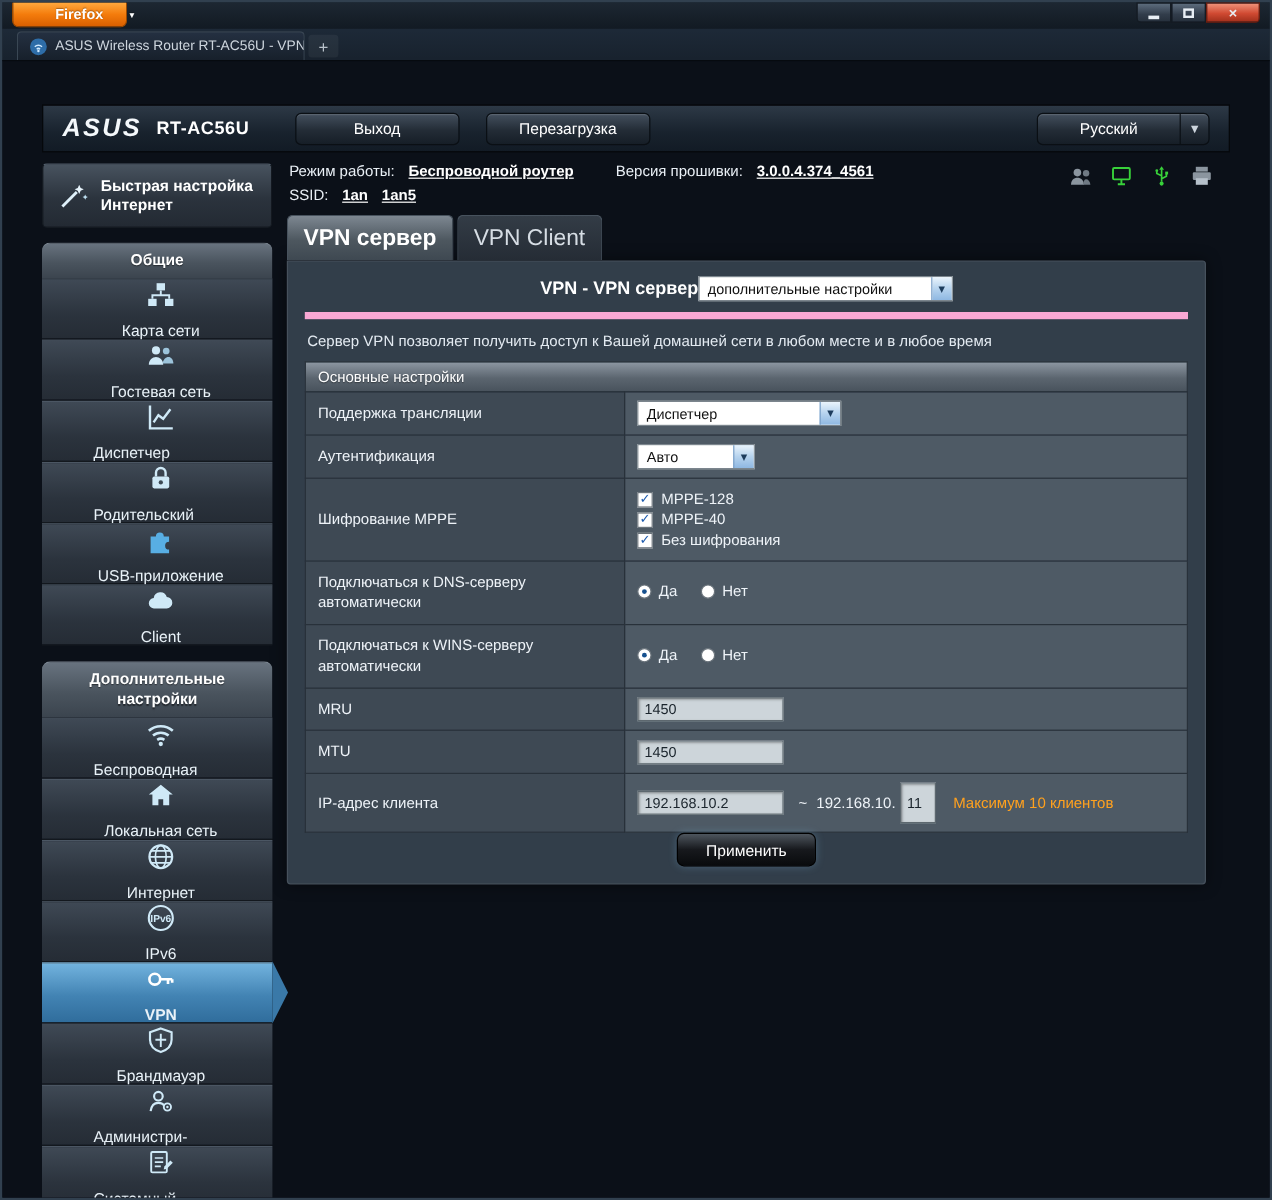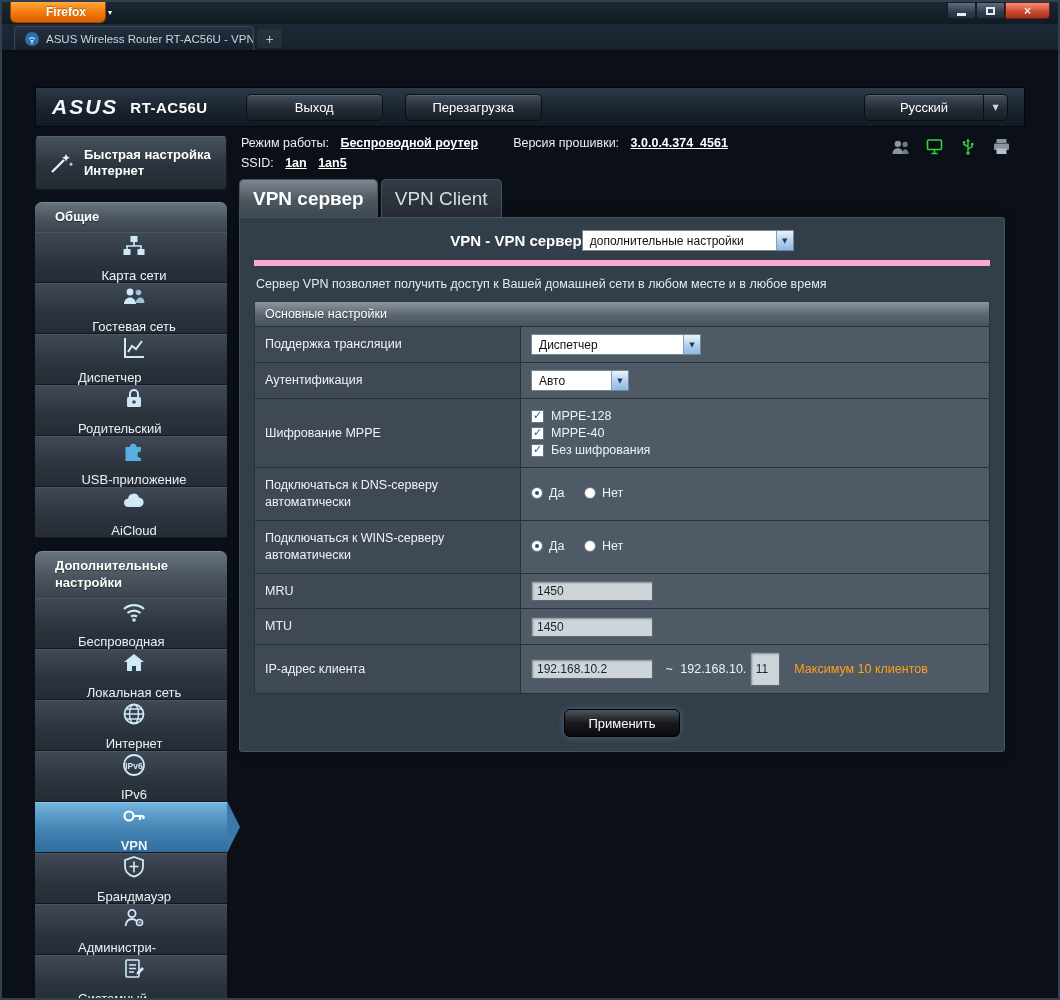--- a/index.html
+++ b/index.html
@@ -31,21 +31,21 @@
 .lang-btn{margin-left:auto;height:27px;width:144px;display:flex;align-items:center;background:linear-gradient(#434f5d,#232c36 55%,#161e27);border:1px solid #0a0f14;border-radius:5px;color:#fff;font-size:13px;cursor:pointer;box-shadow:inset 0 1px 0 rgba(255,255,255,.12);}
 .lang-btn .lbl{flex:1;text-align:center;}
 .lang-btn .arr{width:24px;align-self:stretch;display:flex;align-items:center;justify-content:center;border-left:1px solid #0a0f14;font-size:8px;color:#cdd5dd;font-family:"DejaVu Sans",sans-serif;}
 .router-body{display:flex;align-items:flex-start;}
 
 
 .sidebar{width:192px;flex:none;position:relative;z-index:3;padding-top:9px;}
 .qis{height:54px;margin-bottom:12px;display:flex;align-items:center;gap:8px;padding:0 6px 0 10px;background:linear-gradient(#48535f,#2b333d 55%,#232a33);border:1px solid #141a21;border-top-color:#535f6c;border-radius:4px;color:#fff;font-size:13px;font-weight:bold;cursor:pointer;}
 .qis .si-label{max-width:130px;line-height:1.25;}
 .side-group{margin-bottom:13px;}
-.side-header{padding:6px 20px;background:linear-gradient(#68737f,#4a545e 55%,#3b444e);border-top:1px solid #7e8994;border-radius:7px 7px 0 0;color:#fff;font-weight:bold;font-size:13px;text-shadow:0 1px 1px rgba(0,0,0,.5);line-height:1.3;}
+.side-header{padding:6px 20px;text-align:center;background:linear-gradient(#68737f,#4a545e 55%,#3b444e);border-top:1px solid #7e8994;border-radius:7px 7px 0 0;color:#fff;font-weight:bold;font-size:13px;text-shadow:0 1px 1px rgba(0,0,0,.5);line-height:1.3;}
 .side-item{position:relative;display:flex;align-items:center;gap:9px;height:51px;padding:0 4px 0 10px;background:linear-gradient(#3f4955,#2b333d 60%,#252c35);border-top:1px solid #4b5663;border-bottom:1px solid #13181e;color:#e9f2f8;font-size:13px;cursor:pointer;flex-direction:column;}
 .si-icon{width:30px;flex:none;display:flex;justify-content:center;}
 .si-label{max-width:112px;line-height:1.3;}
 .side-item.active{background:linear-gradient(#72b3de,#4283b3 55%,#306d9c);font-weight:bold;border-top-color:#8cc6ea;}
 .side-item.active::after{content:"";position:absolute;right:-13px;top:50%;transform:translateY(-50%);border-left:13px solid #3a79a8;border-top:26px solid transparent;border-bottom:26px solid transparent;}
 
 
 .main{flex:1;padding-left:12px;min-width:0;}
 .info-area{display:flex;justify-content:space-between;padding:9px 4px 0 2px;color:#e9eff5;font-size:12.5px;}
 .info-line{margin-bottom:6px;}
@@ -74,21 +74,21 @@
 .txt.w120{width:122px;}
 .txt.w30{width:30px;height:34px;}
 .check-line{display:flex;align-items:center;gap:7px;margin:3px 0;cursor:pointer;}
 .cbox{width:13px;height:13px;background:#fff;border:1px solid #6b747c;display:inline-flex;align-items:center;justify-content:center;flex:none;}
 .cbox.checked::after{content:"✓";font-size:11px;font-weight:bold;color:#1f5cae;line-height:1;margin-top:-1px;font-family:"DejaVu Sans",sans-serif;}
 .radio-line{display:inline-flex;align-items:center;gap:6px;margin-right:16px;cursor:pointer;}
 .rdot{width:12px;height:12px;border-radius:50%;background:#fff;border:1px solid #6b747c;position:relative;flex:none;}
 .rdot.sel::after{content:"";position:absolute;inset:3px;border-radius:50%;background:#17518f;}
 .tilde{margin:0 4px 0 9px;}
 .note{color:#ffa11e;margin-left:11px;font-size:12.5px;}
-.apply-wrap{display:flex;justify-content:center;margin-top:15px;align-items:flex-end;}
+.apply-wrap{display:flex;justify-content:center;align-items:flex-end;}
 .apply-btn{min-width:116px;height:28px;background:linear-gradient(#4d555d,#17191d 50%,#090b0d);border:1px solid #000;border-radius:6px;color:#fff;font-size:13px;cursor:pointer;box-shadow:0 0 7px rgba(130,190,230,.3);font-family:"Liberation Sans",sans-serif;}
 svg{display:block;}
 </style>
 </head>
 <body>
 
 <div class="window">
 
   <div class="titlebar">
     <div class="ff-btn">
@@ -206,21 +206,21 @@
               </span>
               <span class="si-label">USB-приложение</span>
             </div>
 
             <div class="side-item">
               <span class="si-icon">
                 <svg width="26" height="26" viewBox="0 0 26 26">
                     <path d="M7.5 19a4.3 4.3 0 0 1-.4-8.6A5.6 5.6 0 0 1 18 9.6 4 4 0 0 1 17.8 19z" fill="#cfe9f7"></path>
                   </svg>
               </span>
-              <span class="si-label">AiCloud</span>
+              <span class="si-label">Client</span>
             </div>
           </div>
 
           <div class="side-group">
             <div class="side-header">Дополнительные настройки</div>
 
             <div class="side-item">
               <span class="si-icon">
                 <svg width="26" height="26" viewBox="0 0 26 26">
                     <path d="M3 10a15 15 0 0 1 20 0" stroke="#cfe9f7" stroke-width="2.2" fill="none"></path>

